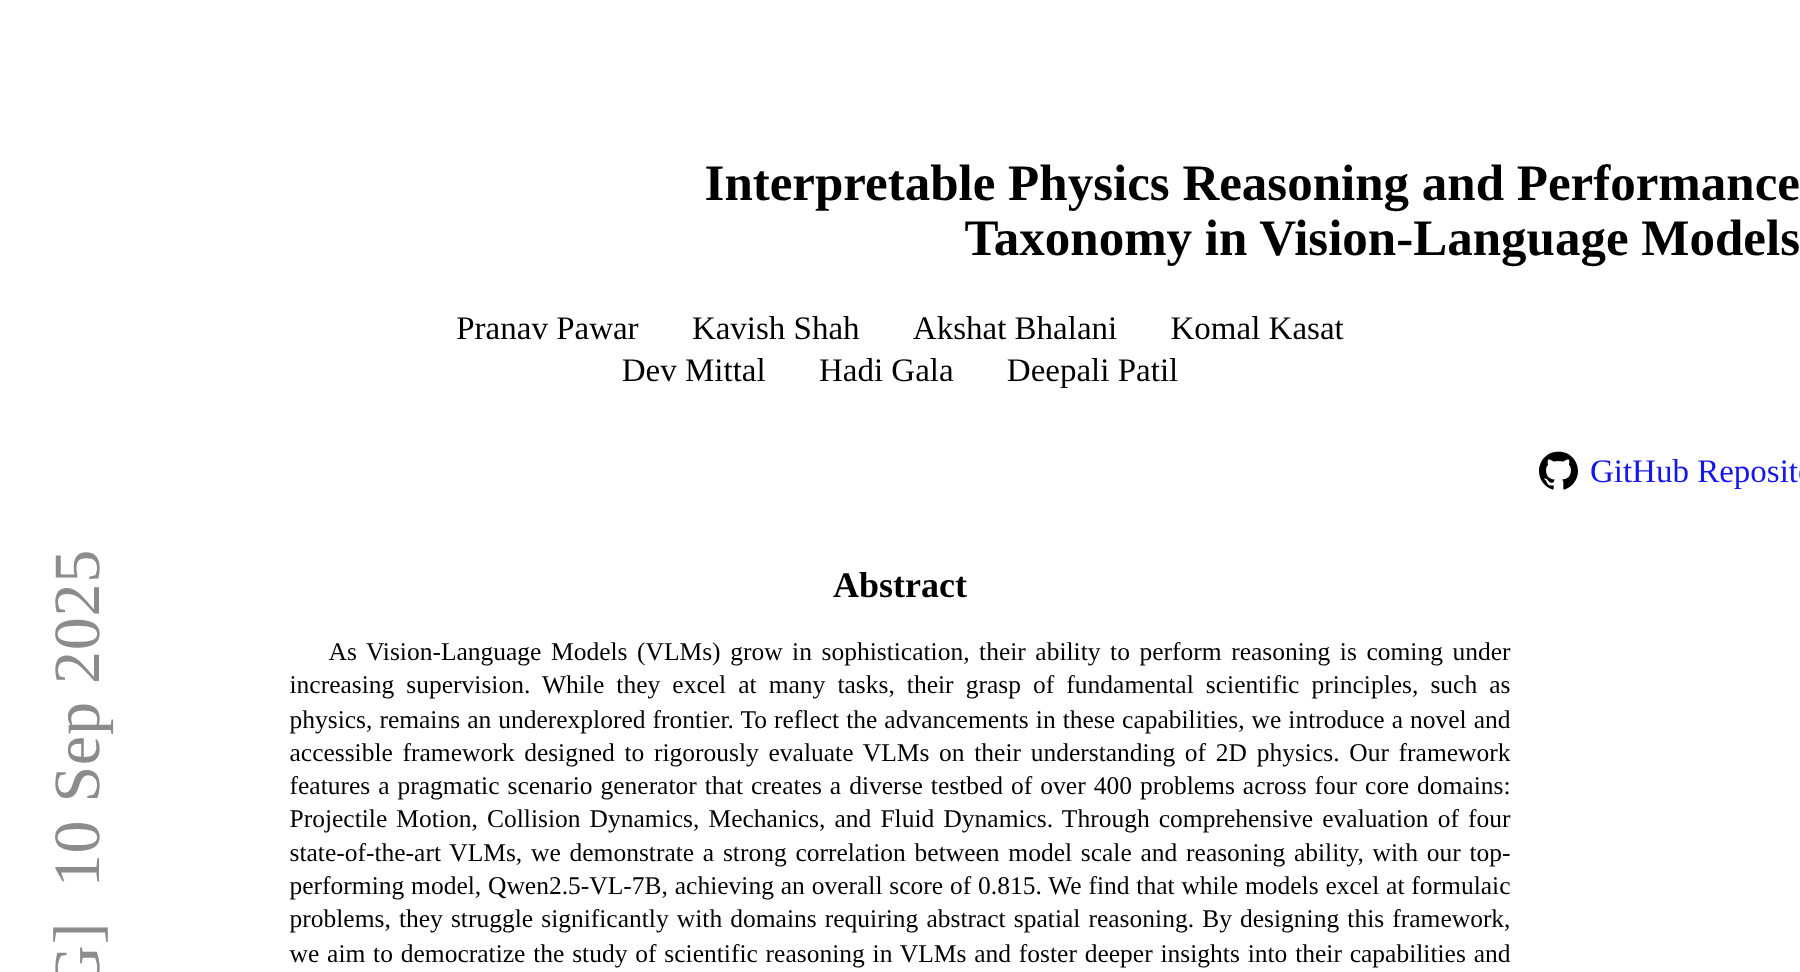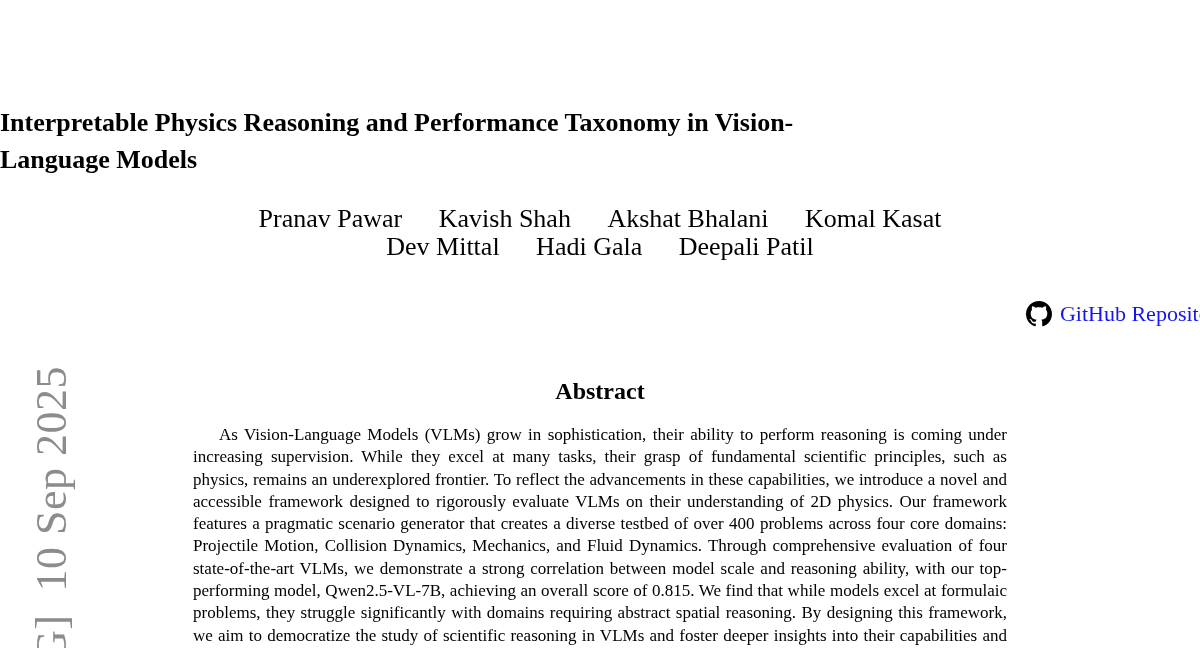--- a/index.html
+++ b/index.html
@@ -25,36 +25,36 @@
     font-size: 44px;
     color: #8c8c8c;
     white-space: pre;
     letter-spacing: 0.5px;
   }
   .title {
     position: absolute;
     top: 104px;
     left: 0;
     width: 100%;
-    text-align: left;
+    text-align: right;
     font-weight: bold;
-    font-size: 26px;
+    font-size: 34px;
     line-height: 37px;
   }
   .title-inner {
     display: inline-block;
     max-width: 880px;
   }
   .authors {
     position: absolute;
     top: 205px;
     left: 0;
     width: 100%;
     text-align: center;
-    font-size: 26px;
+    font-size: 22px;
   }
   .author-row {
     line-height: 28px;
     white-space: nowrap;
   }
   .author-name {
     display: inline-block;
     margin: 0 15px;
   }
   .github-row {

